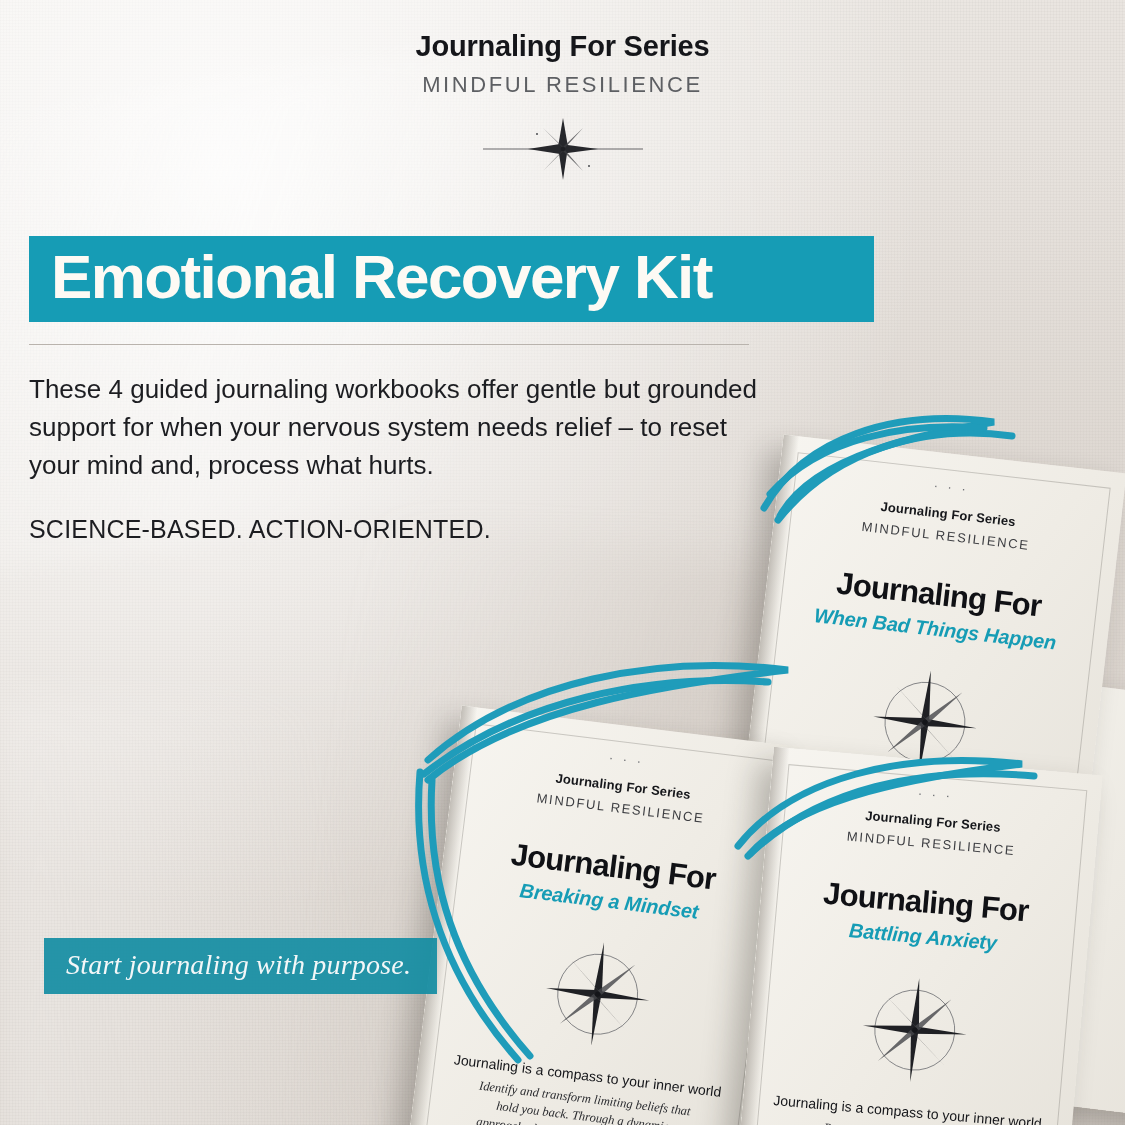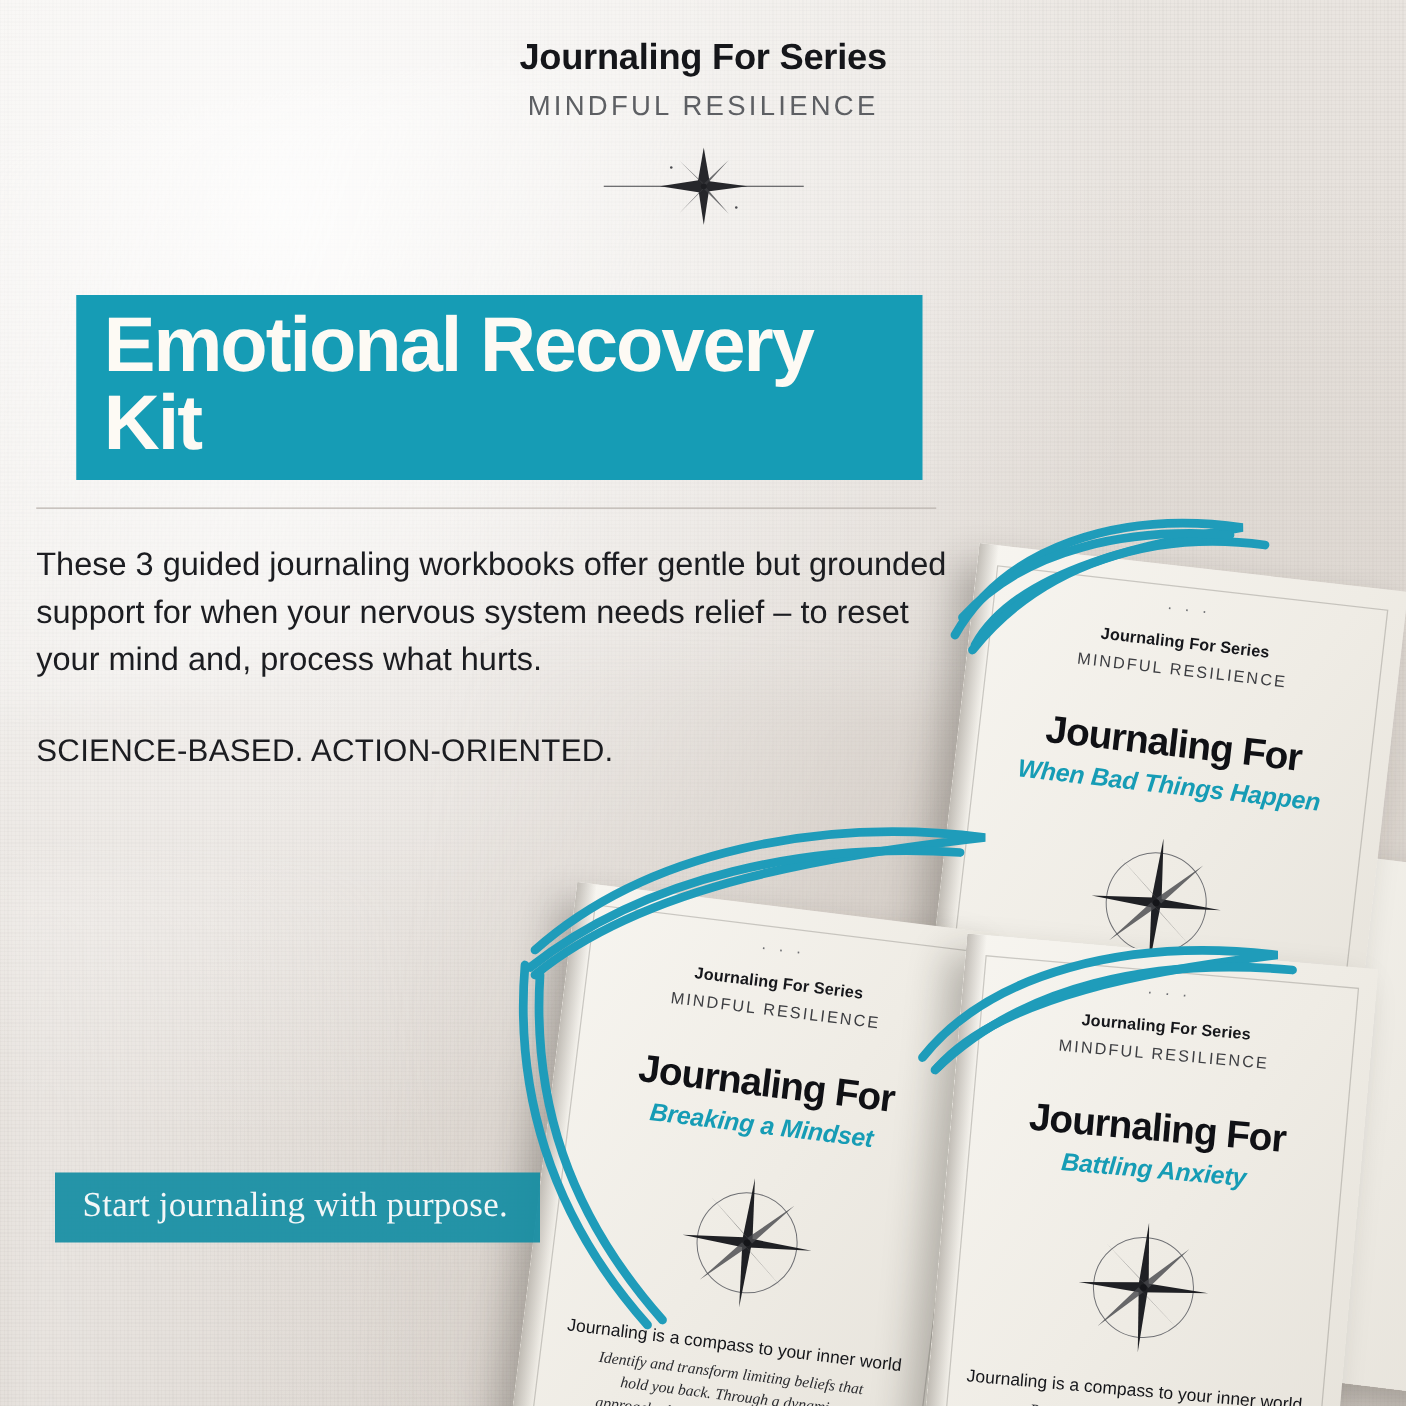--- a/index.html
+++ b/index.html
@@ -89,23 +89,22 @@
     font-size: 38px;
     font-weight: 700;
     letter-spacing: -0.8px;
     color: #111216;
     margin-bottom: 16px;
   }
   .title-bar {
     display: inline-block;
     background: #169cb5;
     padding: 10px 2px 14px 22px;
-    width: 677px;
+    width: 845px;
     box-sizing: border-box;
-    margin-left: 32px;
   }
   .title-bar .title {
     font-size: 62px;
     line-height: 1.0;
     font-weight: 700;
     letter-spacing: -1.6px;
     color: #fdfaf4;
   }
   .tagline {
     margin-top: 22px;
@@ -121,37 +120,38 @@
     background: #b9b3ad;
   }
   .body-text {
     margin-top: 26px;
     font-size: 26px;
     line-height: 1.46;
     color: #1c1d21;
     max-width: 730px;
   }
   .note {
-    margin-top: 40px;
+    margin-top: 30px;
     font-size: 25px;
     letter-spacing: 0.2px;
     color: #1c1d21;
   }
 
   
   .cta {
     position: absolute;
     left: 44px;
     top: 938px;
     background: rgba(20,141,163,0.92);
     padding: 11px 26px 13px 22px;
     z-index: 8;
   }
   .cta span {
     font-family: "Liberation Serif", serif;
+    font-style: italic;
     font-size: 28px;
     color: #f3f7f8;
     letter-spacing: 0.2px;
   }
 
   
   .books {
     position: absolute;
     inset: 0;
     z-index: 5;
@@ -442,21 +442,21 @@
         <path d="M26 114 C 96 46, 200 24, 312 34"></path>
       </g>
     </svg>
   </div>
 
   <div class="copy">
     <div class="title-bar">
       <div class="title">Emotional Recovery Kit</div>
     </div>
     <div class="divider"></div>
-    <div class="body-text">These 3 guided journaling workbooks offer gentle but grounded support for when your nervous system needs relief – to reset your mind and, process what hurts.</div>
+    <div class="body-text">These 4 guided journaling workbooks offer gentle but grounded support for when your nervous system needs relief – to reset your mind and, process what hurts.</div>
     <div class="note">SCIENCE-BASED. ACTION-ORIENTED.</div>
   </div>
 
   <div class="cta">
     <span>Start journaling with purpose.</span>
   </div>
 
 </div>
 
 </body></html>

